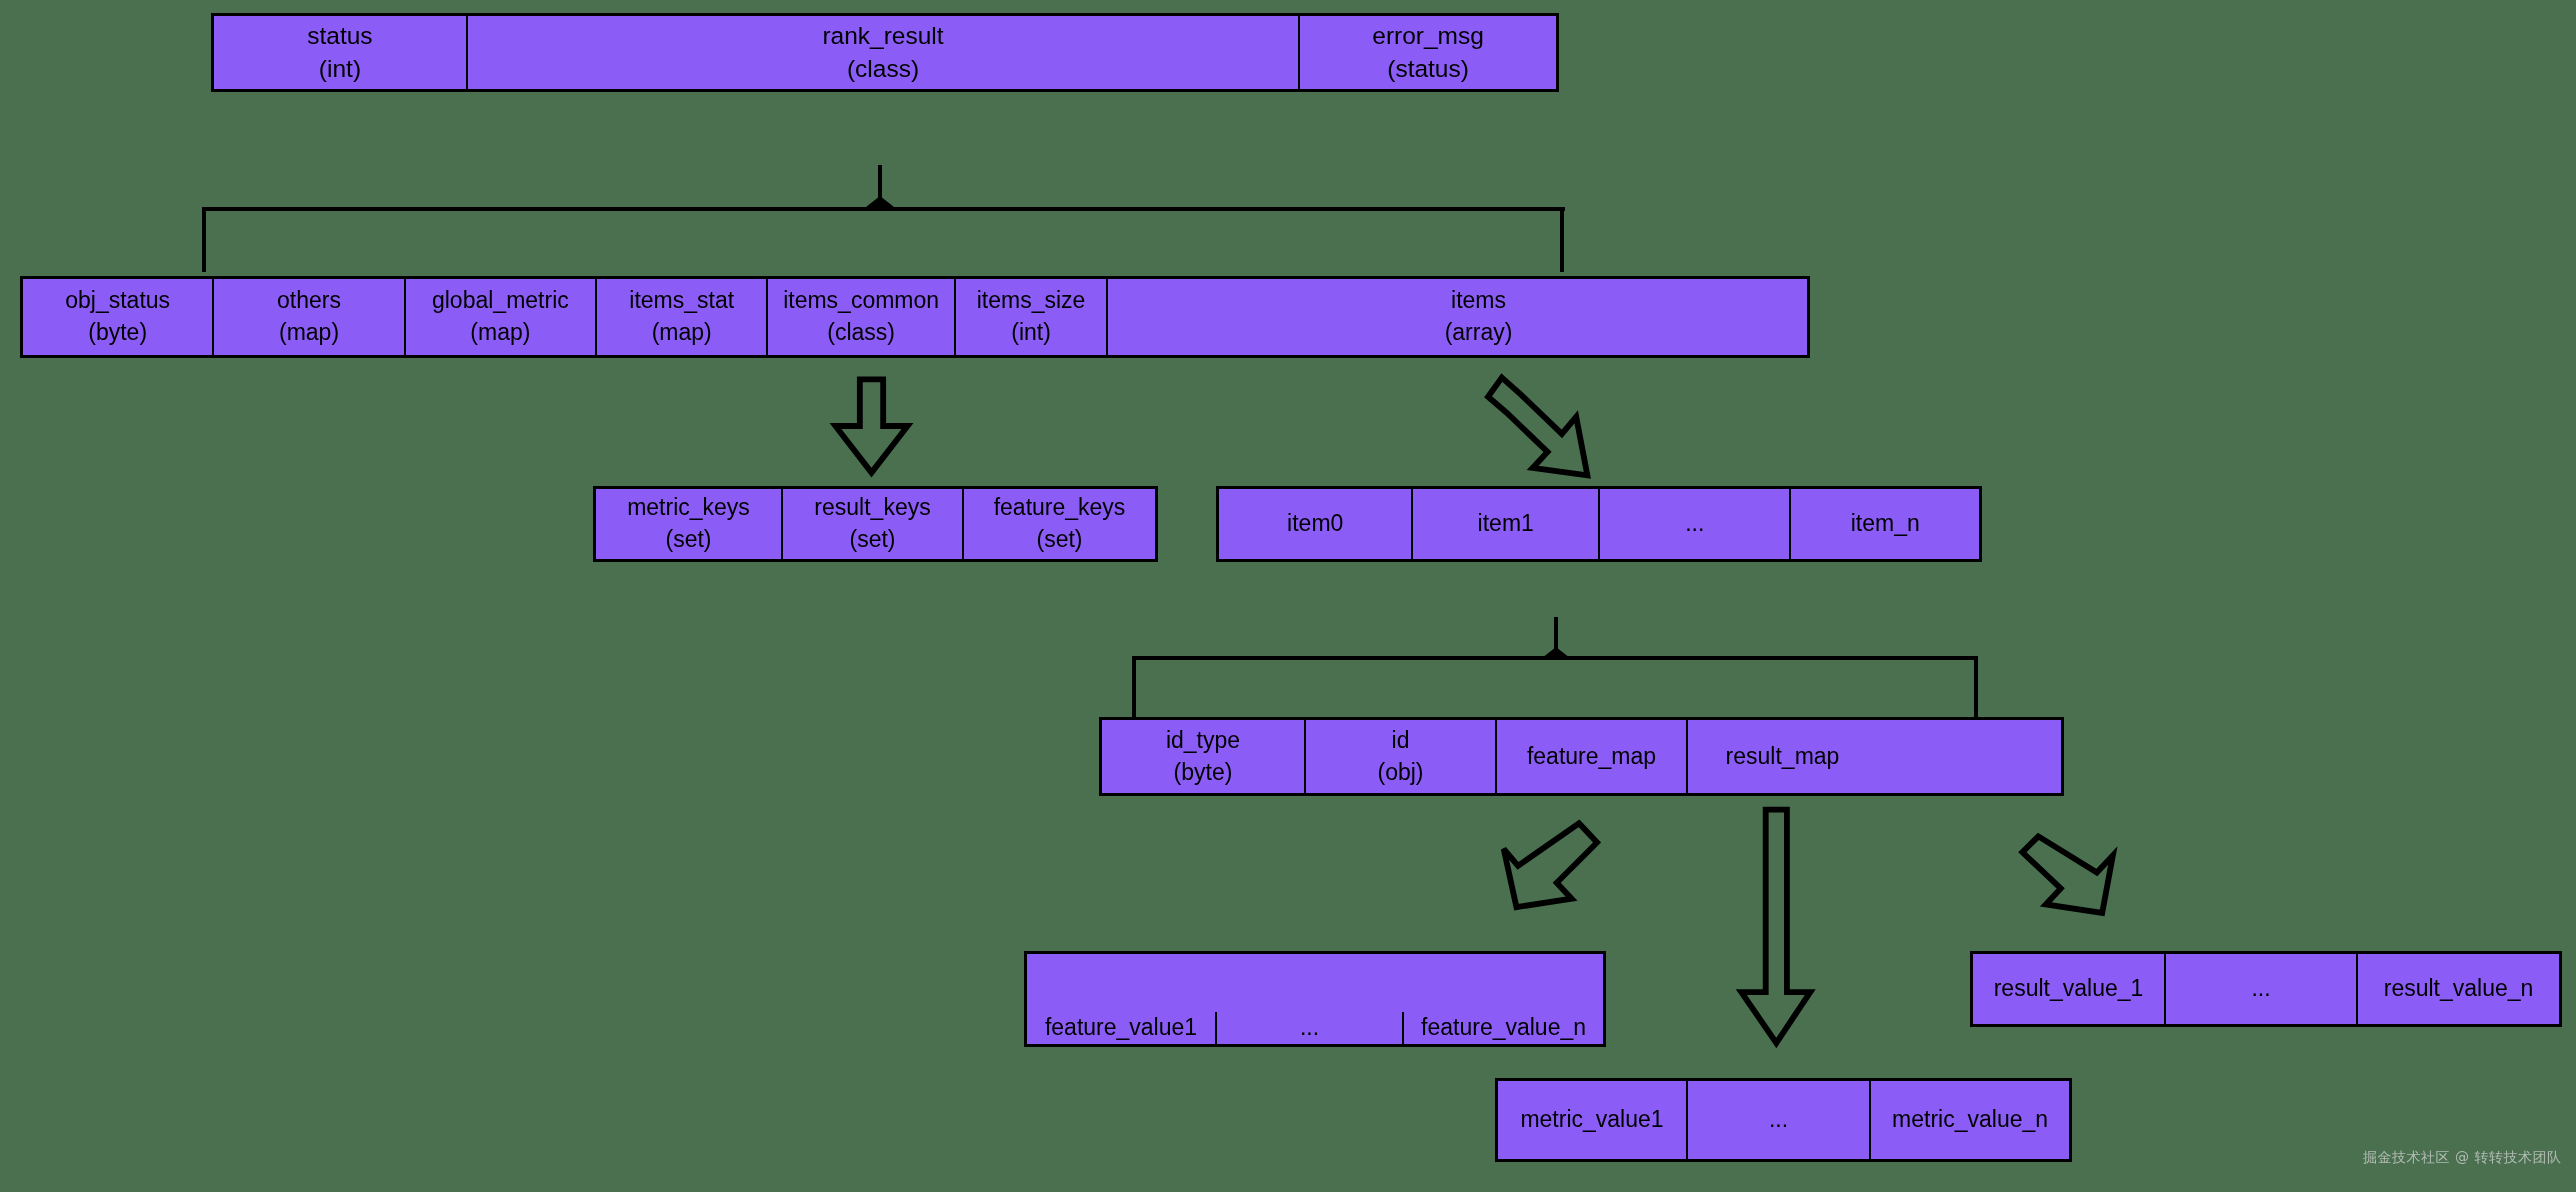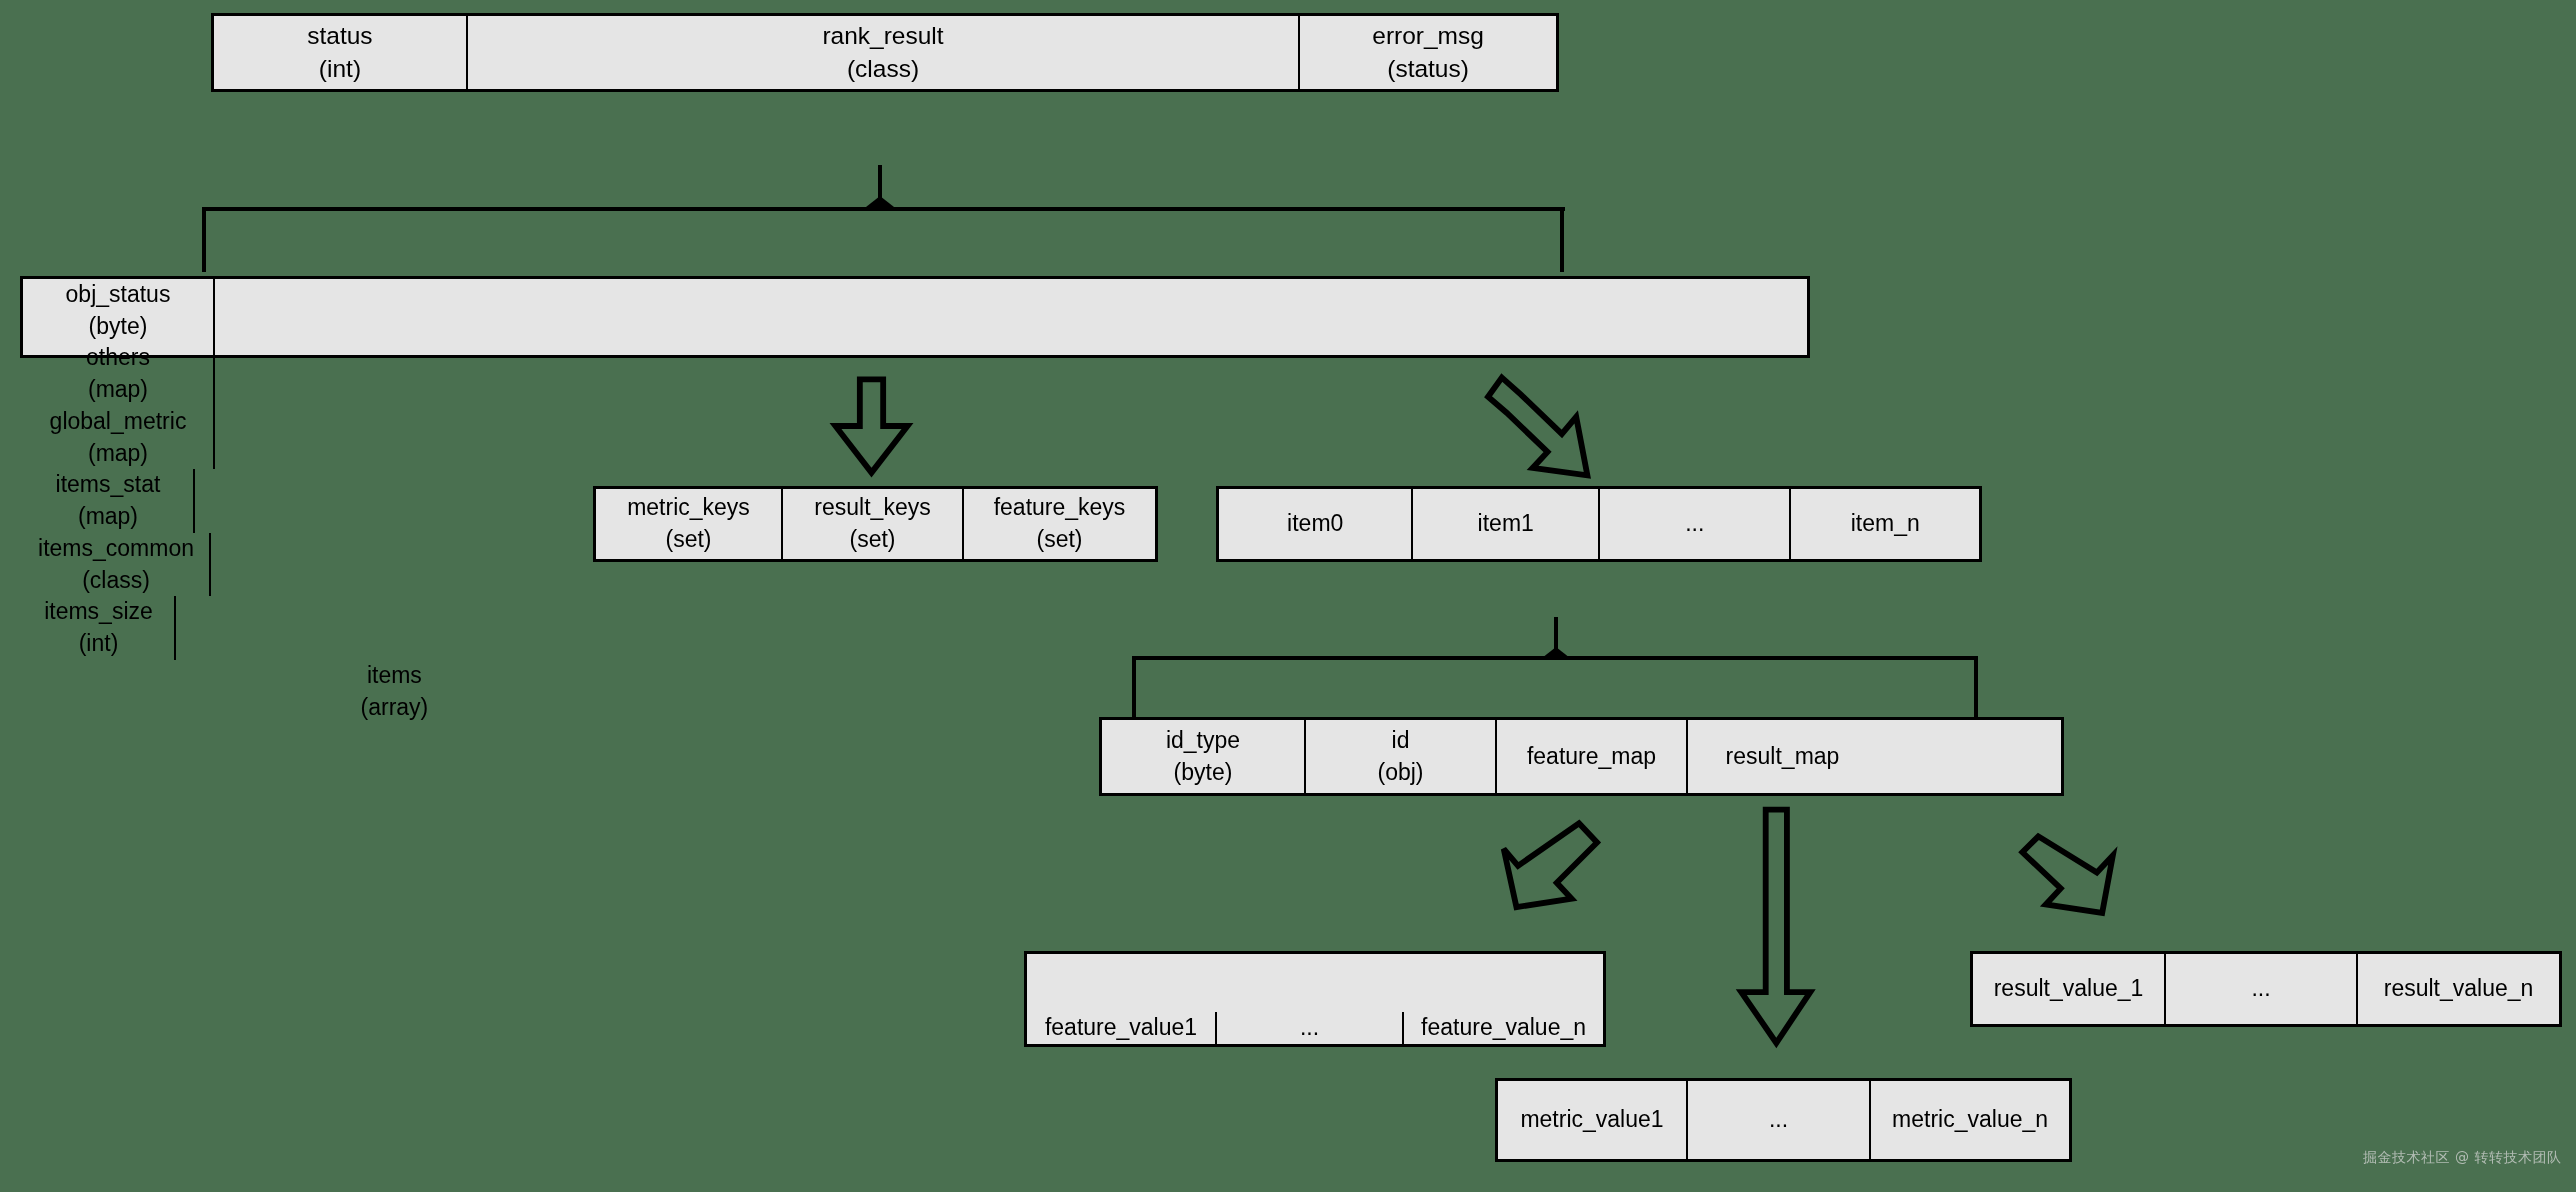--- a/index.html
+++ b/index.html
@@ -13,21 +13,21 @@
     height: 1192px;
     background: #4a7050;
     font-family: "Liberation Sans", sans-serif;
     overflow: hidden;
   }
 
   
   .struct {
     position: absolute;
     display: flex;
-    background: #e5e5e5;
+    background: #8b5cf6;
     border: 3.7px solid #000000;
     box-sizing: border-box;
   }
   .cell {
     position: relative;
     display: flex;
     flex-direction: column;
     align-items: center;
     justify-content: center;
     box-sizing: border-box;
@@ -107,21 +107,21 @@
   </div>
 
   <div class="bracket" style="left:192px; top:165px; width:1384px; height:106px;">
     <div class="stem" style="left:686px; top:0px; height:38px;"></div>
     <div class="flare" style="left:674px; top:31px;"></div>
     <div class="hbar" style="left:9.6px; top:42px; width:1363px;"></div>
     <div class="leg" style="left:9.6px; top:42px; height:65px;"></div>
     <div class="leg" style="left:1368px; top:42px; height:65px;"></div>
   </div>
 
-  <div class="struct fs-md" style="left:20px; top:276px; width:1790px; height:82px;flex-direction:column;">
+  <div class="struct fs-md" style="left:20px; top:276px; width:1790px; height:82px;">
     <div class="cell" style="width:192px;">
       <span class="nm">obj_status</span>
       <span class="ty">(byte)</span>
     </div>
     <div class="cell" style="width:192px;">
       <span class="nm">others</span>
       <span class="ty">(map)</span>
     </div>
     <div class="cell" style="width:192px;">
       <span class="nm">global_metric</span>

